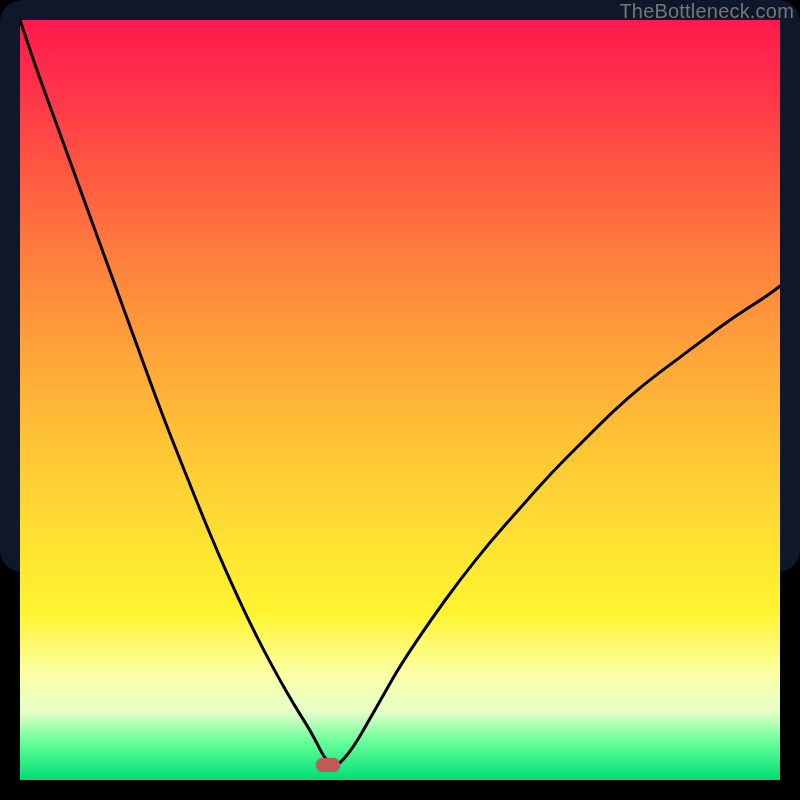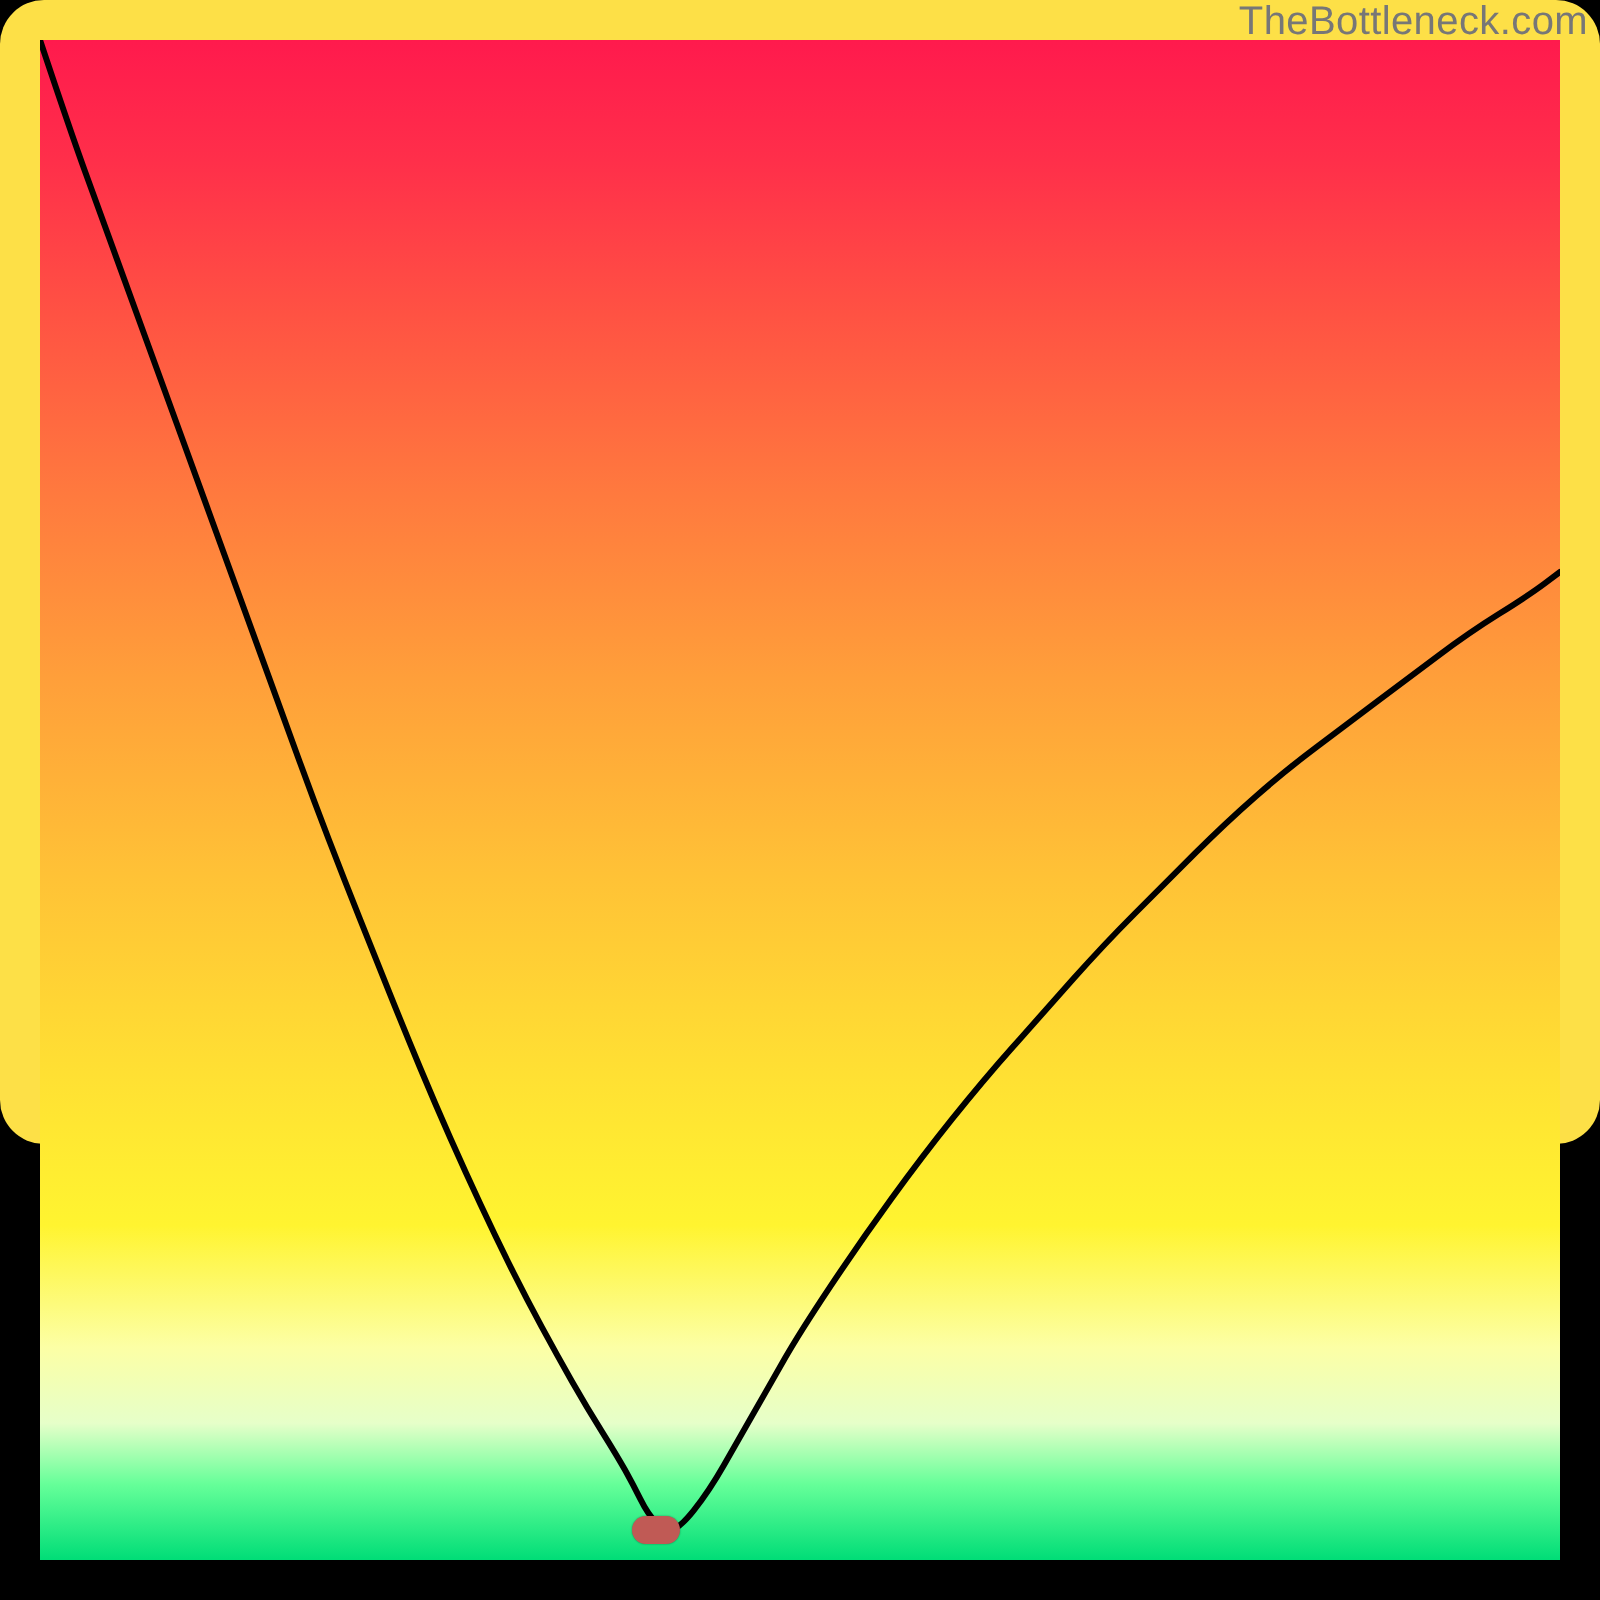--- a/index.html
+++ b/index.html
@@ -8,21 +8,21 @@
     width: 800px;
     height: 800px;
     background: #000;
     overflow: hidden;
     font-family: Arial, Helvetica, sans-serif;
   }
   .frame {
     position: relative;
     width: 800px;
     height: 572px;
-    background: #fde047;
+    background: #0f172a;
     border-radius: 22px;
   }
   .plot {
     position: absolute;
     left: 20px;
     top: 20px;
     width: 760px;
     height: 760px;
     background: linear-gradient(
       to bottom,

